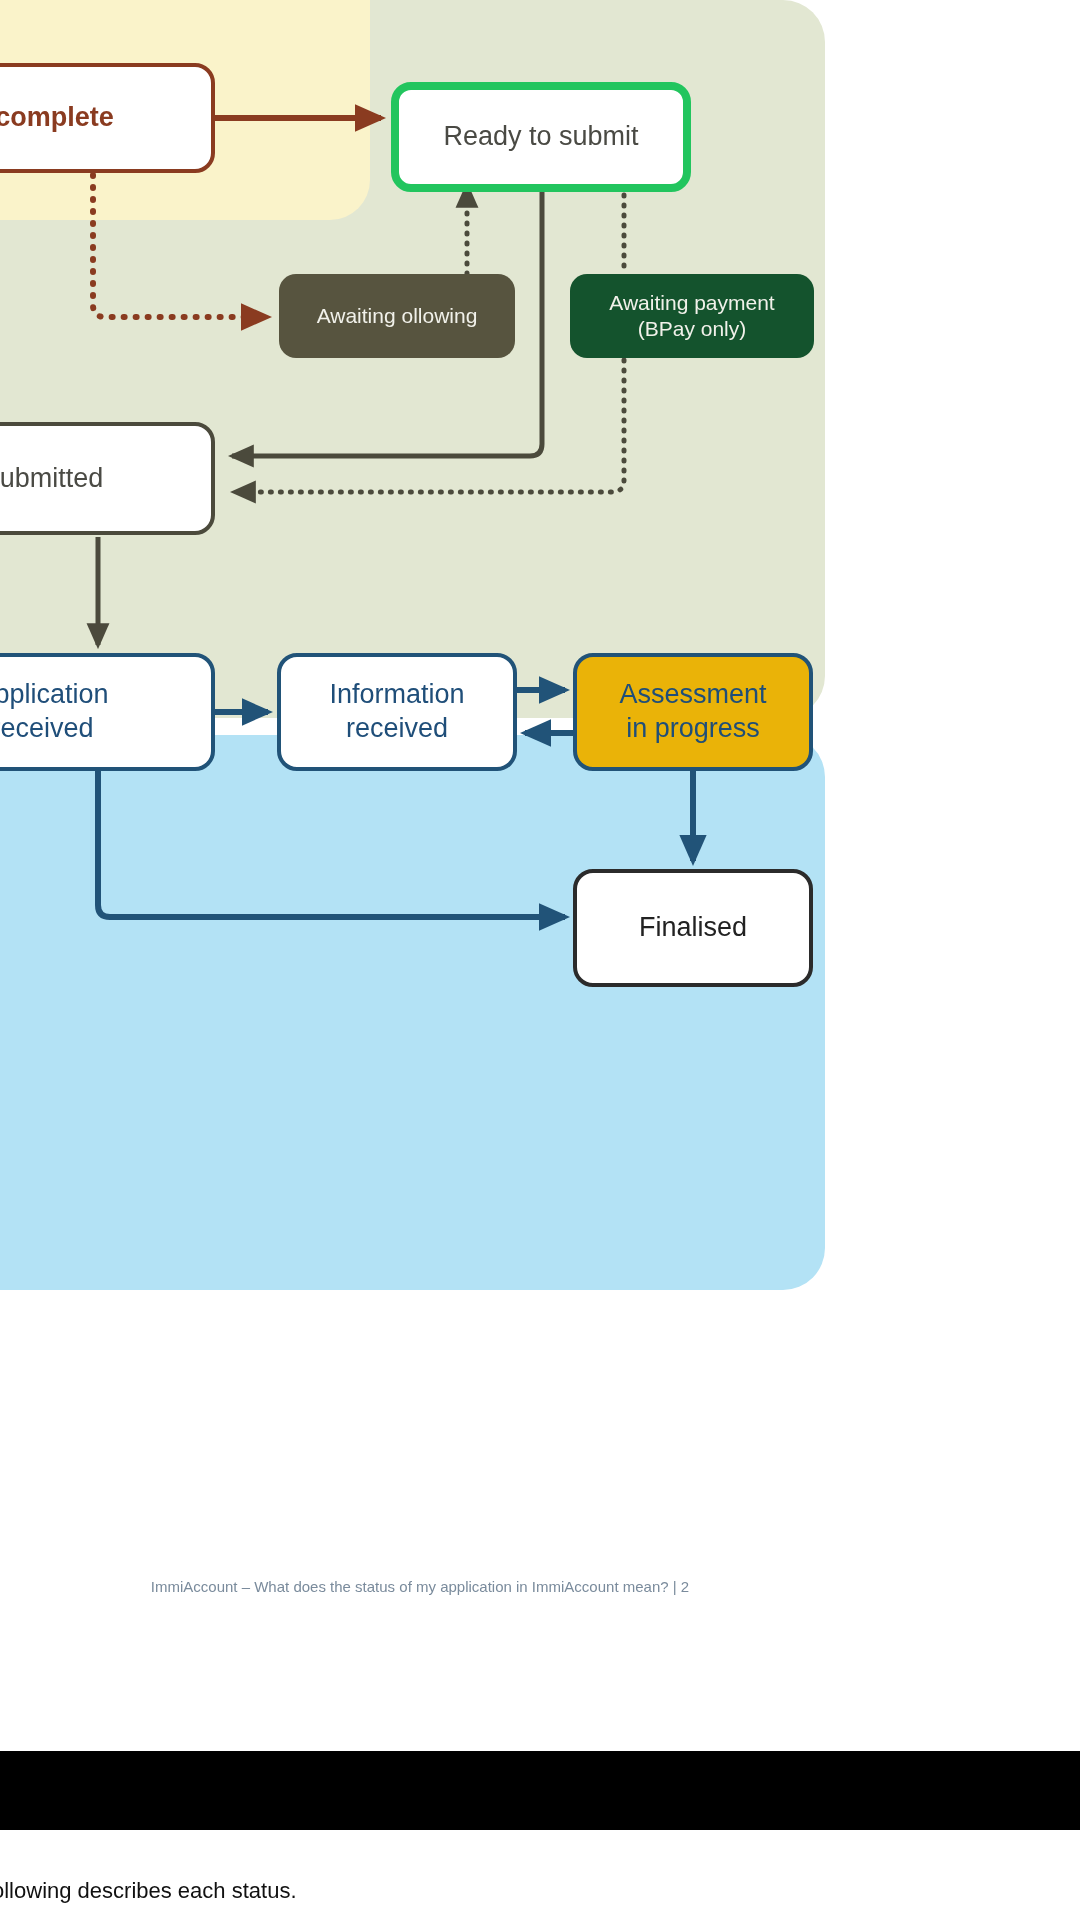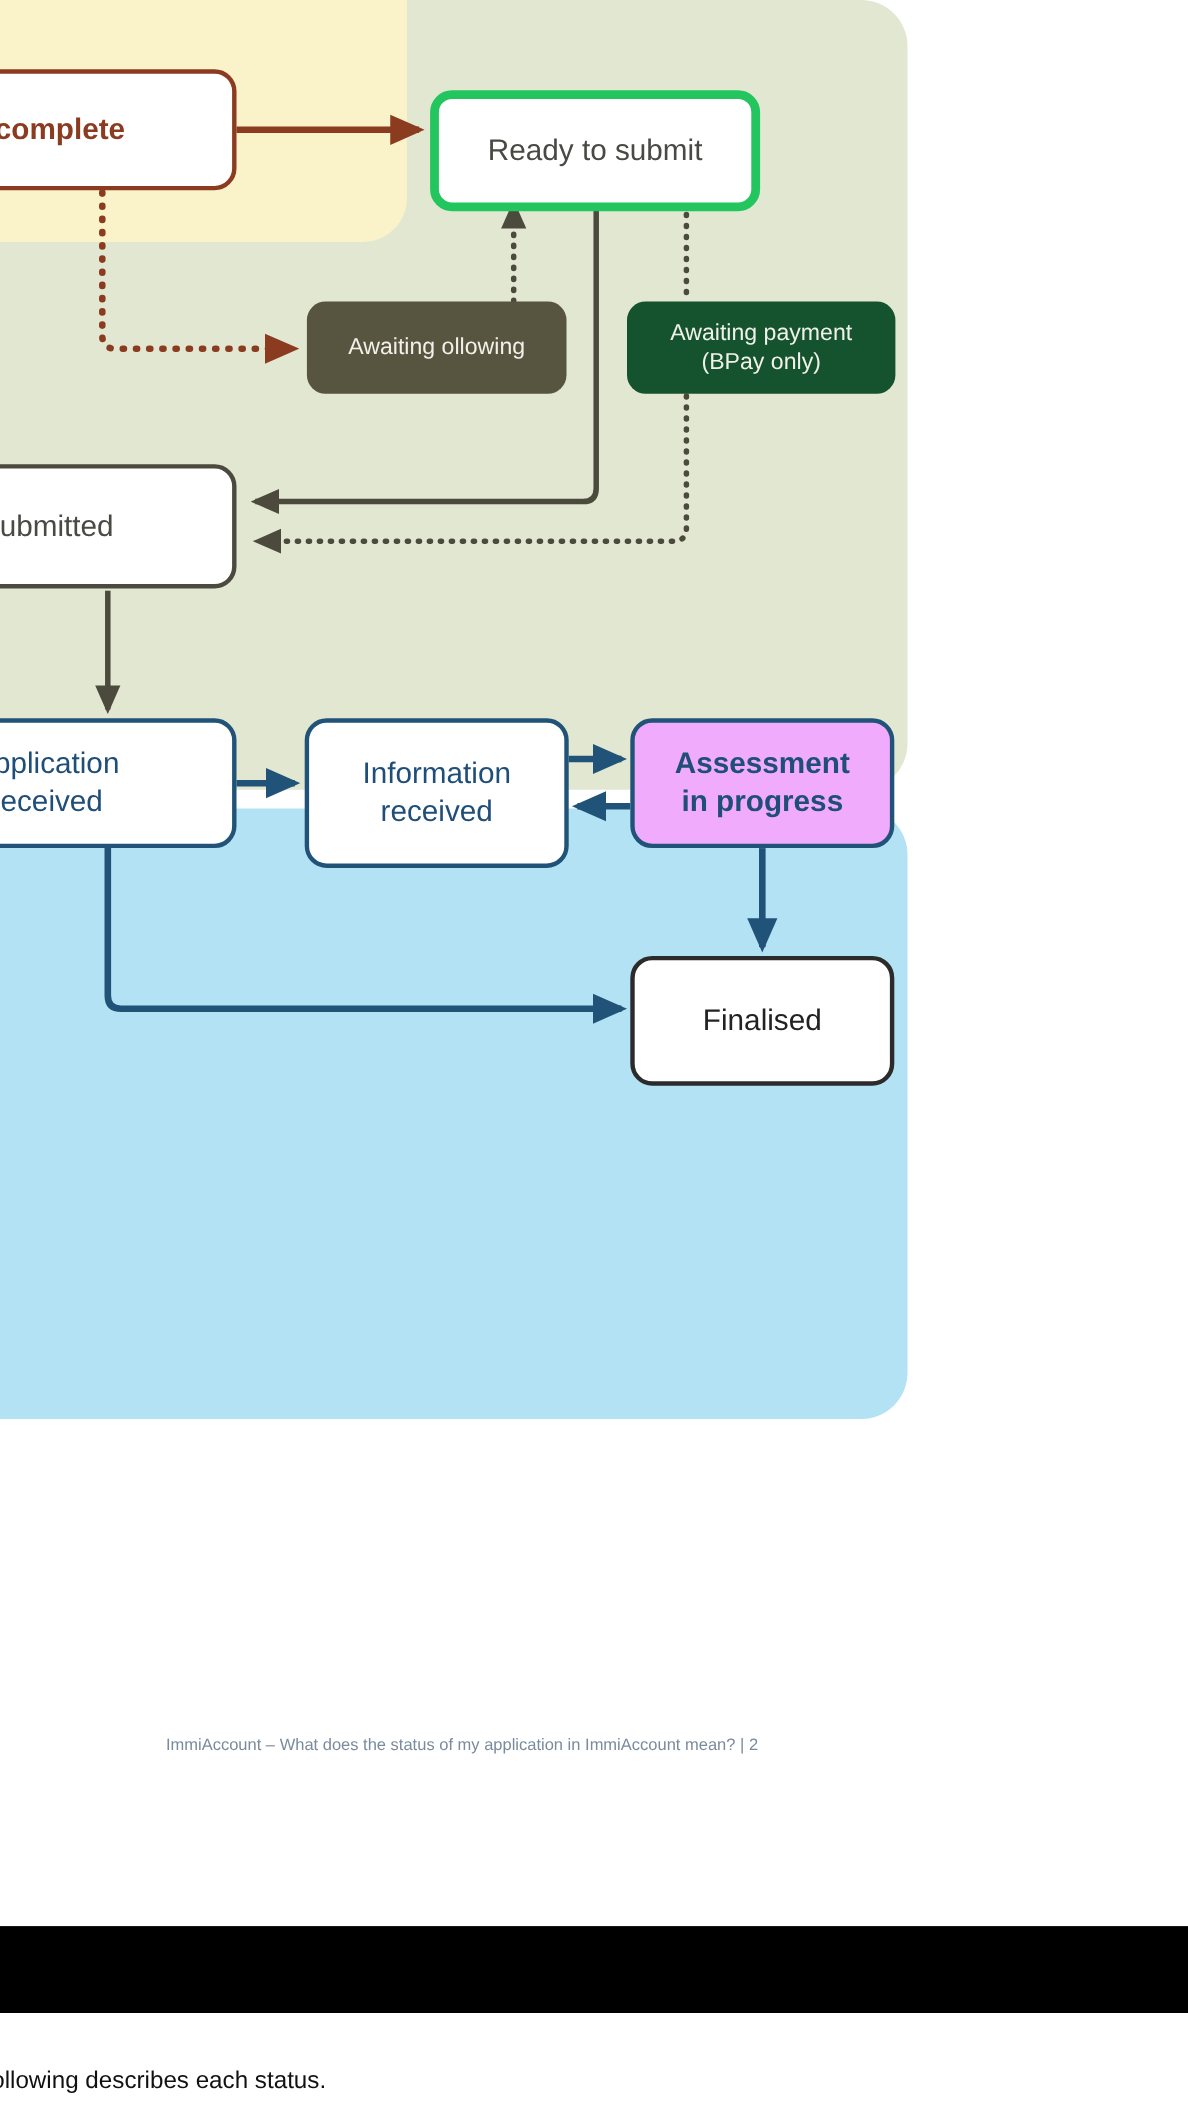--- a/index.html
+++ b/index.html
@@ -54,28 +54,28 @@
     left:-130px; top:422px; width:345px; height:113px;
     background:#ffffff; border:4px solid #4b4a3c; border-radius:20px;
     color:#4a4a44; font-size:27px;
   }
   .n-appreceived {
     left:-130px; top:653px; width:345px; height:118px;
     background:#ffffff; border:4px solid #215378; border-radius:20px;
     color:#1f4e79; font-size:27px;
   }
   .n-inforeq {
-    left:277px; top:653px; width:240px; height:136px;
+    left:277px; top:653px; width:240px; height:118px;
     background:#ffffff; border:4px solid #215378; border-radius:20px;
     color:#1f4e79; font-size:27px;
   }
   .n-assess {
     left:573px; top:653px; width:240px; height:118px;
-    background:#f0abfc; border:4px solid #215378; border-radius:20px;
-    color:#1f4e79; font-size:27px;font-weight:bold;
+    background:#eab308; border:4px solid #215378; border-radius:20px;
+    color:#1f4e79; font-size:27px;
   }
   .n-finalised {
     left:573px; top:869px; width:240px; height:118px;
     background:#ffffff; border:4px solid #2b2b2b; border-radius:20px;
     color:#222222; font-size:27px; font-weight:normal;
   }
 
   
   #edges { position:absolute; left:0; top:0; width:1080px; height:1300px; }
 

